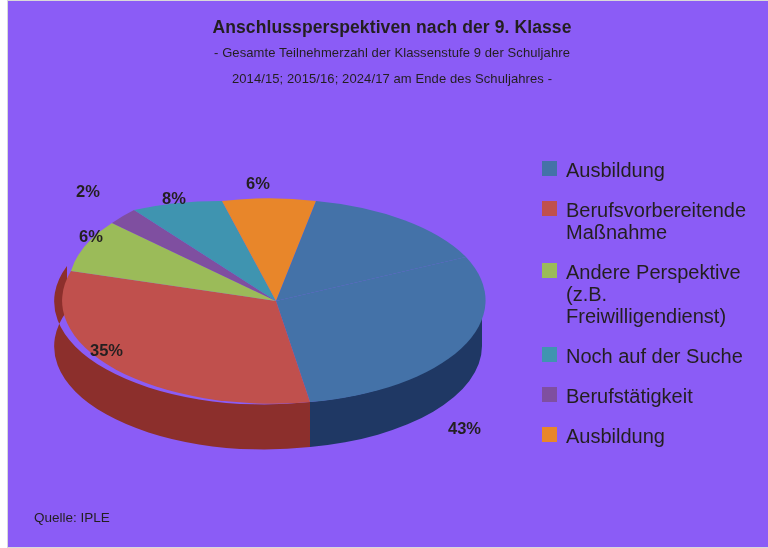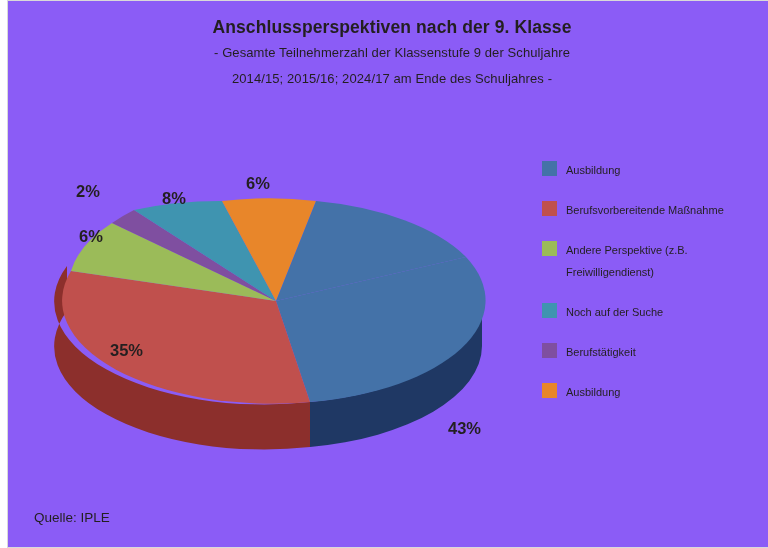--- a/index.html
+++ b/index.html
@@ -82,21 +82,21 @@
     margin-bottom: 18px;
   }
   .legend-swatch {
     width: 15px;
     height: 15px;
     flex: 0 0 15px;
     margin-top: 2px;
     margin-right: 9px;
   }
   .legend-label {
-    font-size: 11px;
+    font-size: 20px;
     line-height: 22px;
     color: #231f20;
   }
 
   
   .source {
     position: absolute;
     left: 26px;
     bottom: 22px;
     font-size: 13.5px;
@@ -142,21 +142,21 @@
 
         <path d="M 260,160 L 118,69 A 210,103 0 0 1 206,60 Z" fill="#3f94b0"></path>
 
         <path d="M 260,160 L 206,60 A 210,103 0 0 1 300,60 Z" fill="#e8862a"></path>
 
         <path d="M 260,160 L 300,60 A 210,103 0 0 1 450,116 Z" fill="#4472a8"></path>
       </g>
     </svg>
 
     <span class="slice-label" style="left:432px; top:278px;">43%</span>
-    <span class="slice-label" style="left:94px; top:200px;">35%</span>
+    <span class="slice-label" style="left:74px; top:200px;">35%</span>
     <span class="slice-label" style="left:63px; top:86px;">6%</span>
     <span class="slice-label" style="left:60px; top:41px;">2%</span>
     <span class="slice-label" style="left:146px; top:48px;">8%</span>
     <span class="slice-label" style="left:230px; top:33px;">6%</span>
   </div>
 
   <div class="legend">
     <div class="legend-item">
       <span class="legend-swatch" style="background:#4472a8"></span>
       <span class="legend-label">Ausbildung</span>

